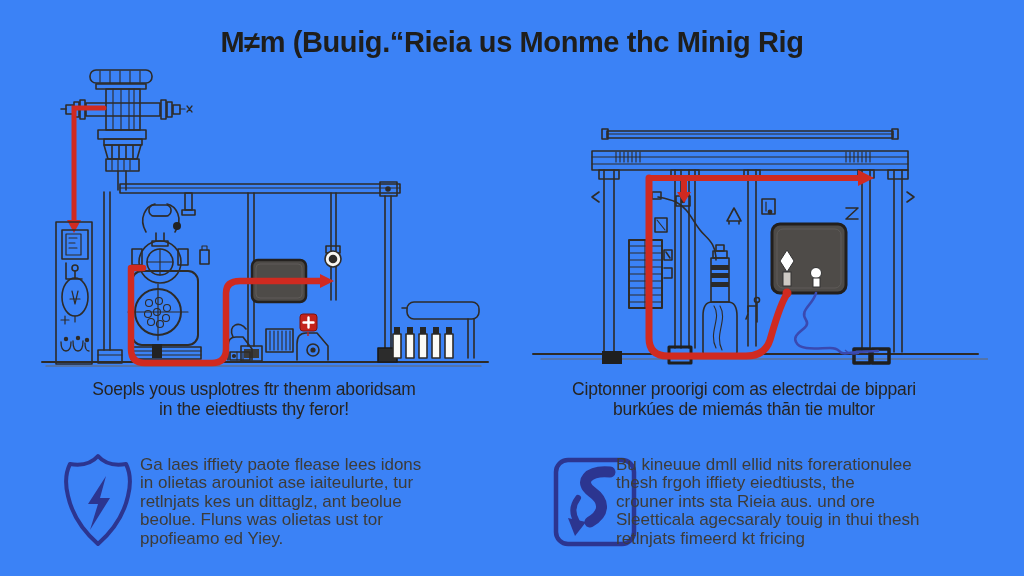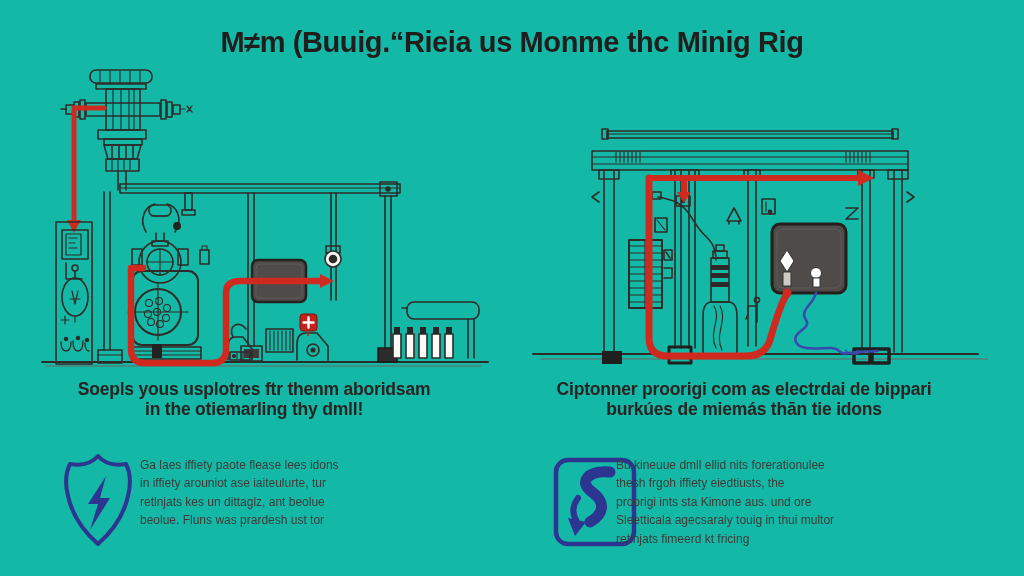--- a/index.html
+++ b/index.html
@@ -1,44 +1,44 @@
 <!DOCTYPE html>
 <html><head>
 <meta charset="utf-8">
 <style>
   * { margin:0; padding:0; box-sizing:border-box; }
   html,body { width:1024px; height:576px; }
   body { font-family:"Liberation Sans", sans-serif; background:#ffffff; }
   .page {
     position:relative; width:1024px; height:576px;
-    background:#14b8a6; overflow:hidden;
+    background:#3b82f6; overflow:hidden;
   }
   .title {
     position:absolute; left:0; top:26px; width:1024px;
     text-align:center; font-size:29px; font-weight:bold;
     letter-spacing:-0.4px; color:#1f1e1c;
   }
   .diagram { position:absolute; }
   .diagram.left  { left:36px;  top:60px;  width:460px; height:312px; }
   .diagram.right { left:528px; top:122px; width:460px; height:246px; }
   svg { display:block; }
   .art { stroke:#2e2b28; stroke-width:1.6; fill:none; stroke-linecap:round; stroke-linejoin:round; }
   .caption {
     position:absolute; top:379px; width:432px; text-align:center;
-    font-size:17.5px; font-weight:bold; line-height:20px;
+    font-size:17.5px; font-weight:normal; line-height:20px;
     color:#262422; letter-spacing:-0.2px;
   }
   .caption.left  { left:38px; }
   .caption.right { left:528px;text-align:center; }
   .note-icon { position:absolute; }
   .note-icon.left  { left:56px;  top:450px; }
   .note-icon.right { left:548px; top:452px; }
   .note-text {
     position:absolute; top:456px;
-    font-size:12px; line-height:18.4px; color:#3d3b38;
+    font-size:17px; line-height:18.4px; color:#3d3b38;
   }
   .note-text.left  { left:140px; width:316px; }
   .note-text.right { left:616px; width:330px; }
 </style>
 </head>
 <body>
 
 <div class="page">
 
   <div class="title">M≠m (Buuig.“Rieia us Monme thc Minig Rig</div>
@@ -266,45 +266,46 @@
       <circle cx="787" cy="293" r="4.5" fill="#d02a20"></circle>
     </g>
     <g>
       <path d="M816,293 C813,305 799,310 806,320 C812,329 791,332 796,342 C800,351 818,348 830,348 C843,348 836,355 849,353 C861,351 869,352 878,351" stroke="#3a49b0" stroke-width="2.6" fill="none" stroke-linecap="round"></path>
       <path d="M845,350 q6,6 14,3" stroke="#3a49b0" stroke-width="1.4" fill="none"></path>
     </g>
   </svg>
 
   <div class="caption left">
     <div>Soepls yous usplotres ftr thenm aboridsam</div>
-    <div>in the otiemarling thy dmll!</div>
+    <div>in the eiedtiusts thy feror!</div>
   </div>
   <div class="caption right">
     <div>Ciptonner proorigi com as electrdai de bippari</div>
-    <div>burkúes de miemás thān tie idons</div>
+    <div>burkúes de miemás thān tie multor</div>
   </div>
 
   <svg class="note-icon left" width="84" height="104" viewBox="0 0 84 104">
     <path d="M42,6 C48,13 58,16 70,14 C74,22 75,34 72,46 C68,64 58,80 42,94 C26,80 16,64 12,46 C9,34 10,22 14,14 C26,16 36,13 42,6 Z" fill="none" stroke="#2c3590" stroke-width="4" stroke-linejoin="round"></path>
     <polygon points="50,26 32,54 42,54 34,80 54,48 44,48" fill="#2c3590"></polygon>
   </svg>
   <div class="note-text left">
     <div>Ga laes iffiety paote flease lees idons</div>
-    <div>in iffiety arouniot ase iaiteulurte, tur</div>
+    <div>in olietas arouniot ase iaiteulurte, tur</div>
     <div>retlnjats kes un dittaglz, ant beolue</div>
-    <div>beolue. Fluns was prardesh ust tor</div>
+    <div>beolue. Fluns was olietas ust tor</div>
+    <div>ppofieamo ed Yiey.</div>
   </div>
 
   <svg class="note-icon right" width="92" height="100" viewBox="0 0 92 100">
     <rect x="8" y="8" width="78" height="84" rx="12" fill="none" stroke="#2c3590" stroke-width="4.5"></rect>
     <path d="M62,20 C40,18 30,30 44,40 C58,50 56,62 42,70" fill="none" stroke="#2c3590" stroke-width="11" stroke-linecap="round"></path>
     <path d="M30,46 C24,54 24,62 29,70" fill="none" stroke="#2c3590" stroke-width="6" stroke-linecap="round"></path>
     <polygon points="20,66 38,70 27,84" fill="#2c3590"></polygon>
   </svg>
   <div class="note-text right">
     <div>Bu kineuue dmll ellid nits forerationulee</div>
     <div>thesh frgoh iffiety eiedtiusts, the</div>
-    <div>proorigi ints sta Kimone aus. und ore</div>
-    <div>Sleetticala agecsaraly touig in thui multor</div>
+    <div>crouner ints sta Rieia aus. und ore</div>
+    <div>Sleetticala agecsaraly touig in thui thesh</div>
     <div>retlnjats fimeerd kt fricing</div>
   </div>
 
 </div>
 
 </body></html>

